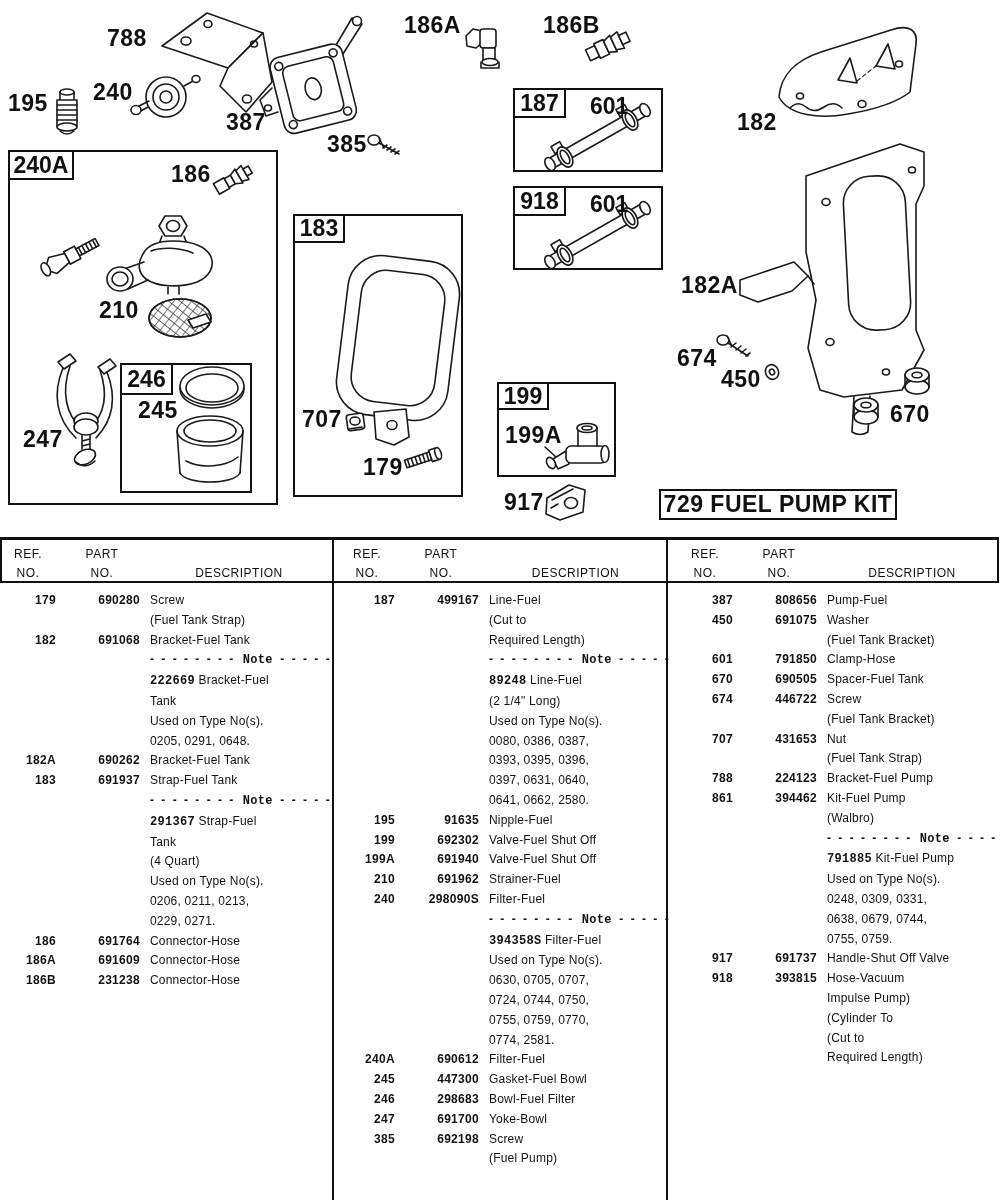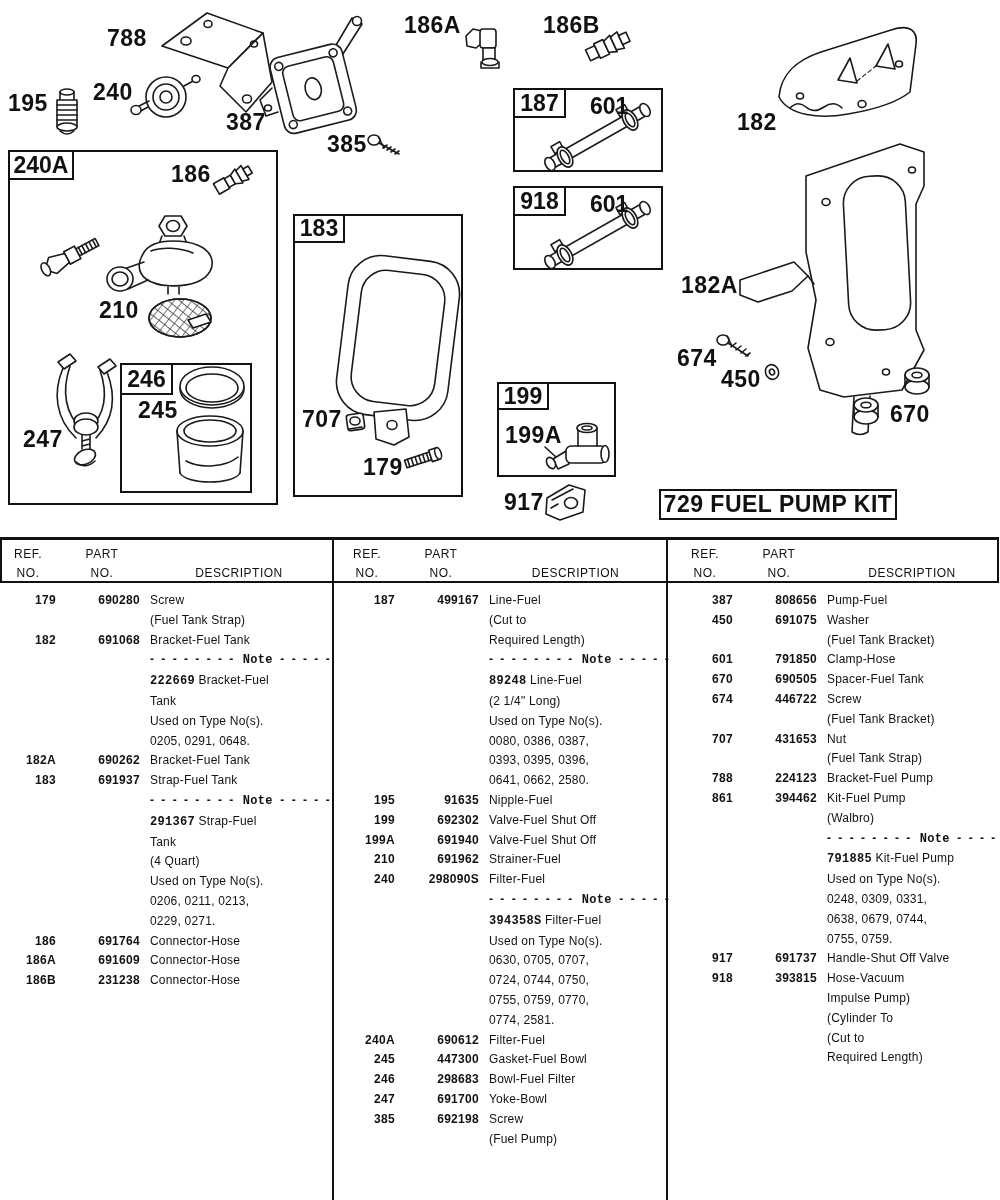--- a/index.html
+++ b/index.html
@@ -501,20 +501,25 @@
           <span class="c-desc">0080, 0386, 0387,</span>
         </div>
         <div class="trow">
           <span class="c-ref"></span>
           <span class="c-part"></span>
           <span class="c-desc">0393, 0395, 0396,</span>
         </div>
         <div class="trow">
           <span class="c-ref"></span>
           <span class="c-part"></span>
+          <span class="c-desc">0397, 0631, 0640,</span>
+        </div>
+        <div class="trow">
+          <span class="c-ref"></span>
+          <span class="c-part"></span>
           <span class="c-desc">0641, 0662, 2580.</span>
         </div>
         <div class="trow">
           <span class="c-ref">195</span>
           <span class="c-part">91635</span>
           <span class="c-desc">Nipple-Fuel</span>
         </div>
         <div class="trow">
           <span class="c-ref">199</span>
           <span class="c-part">692302</span>

